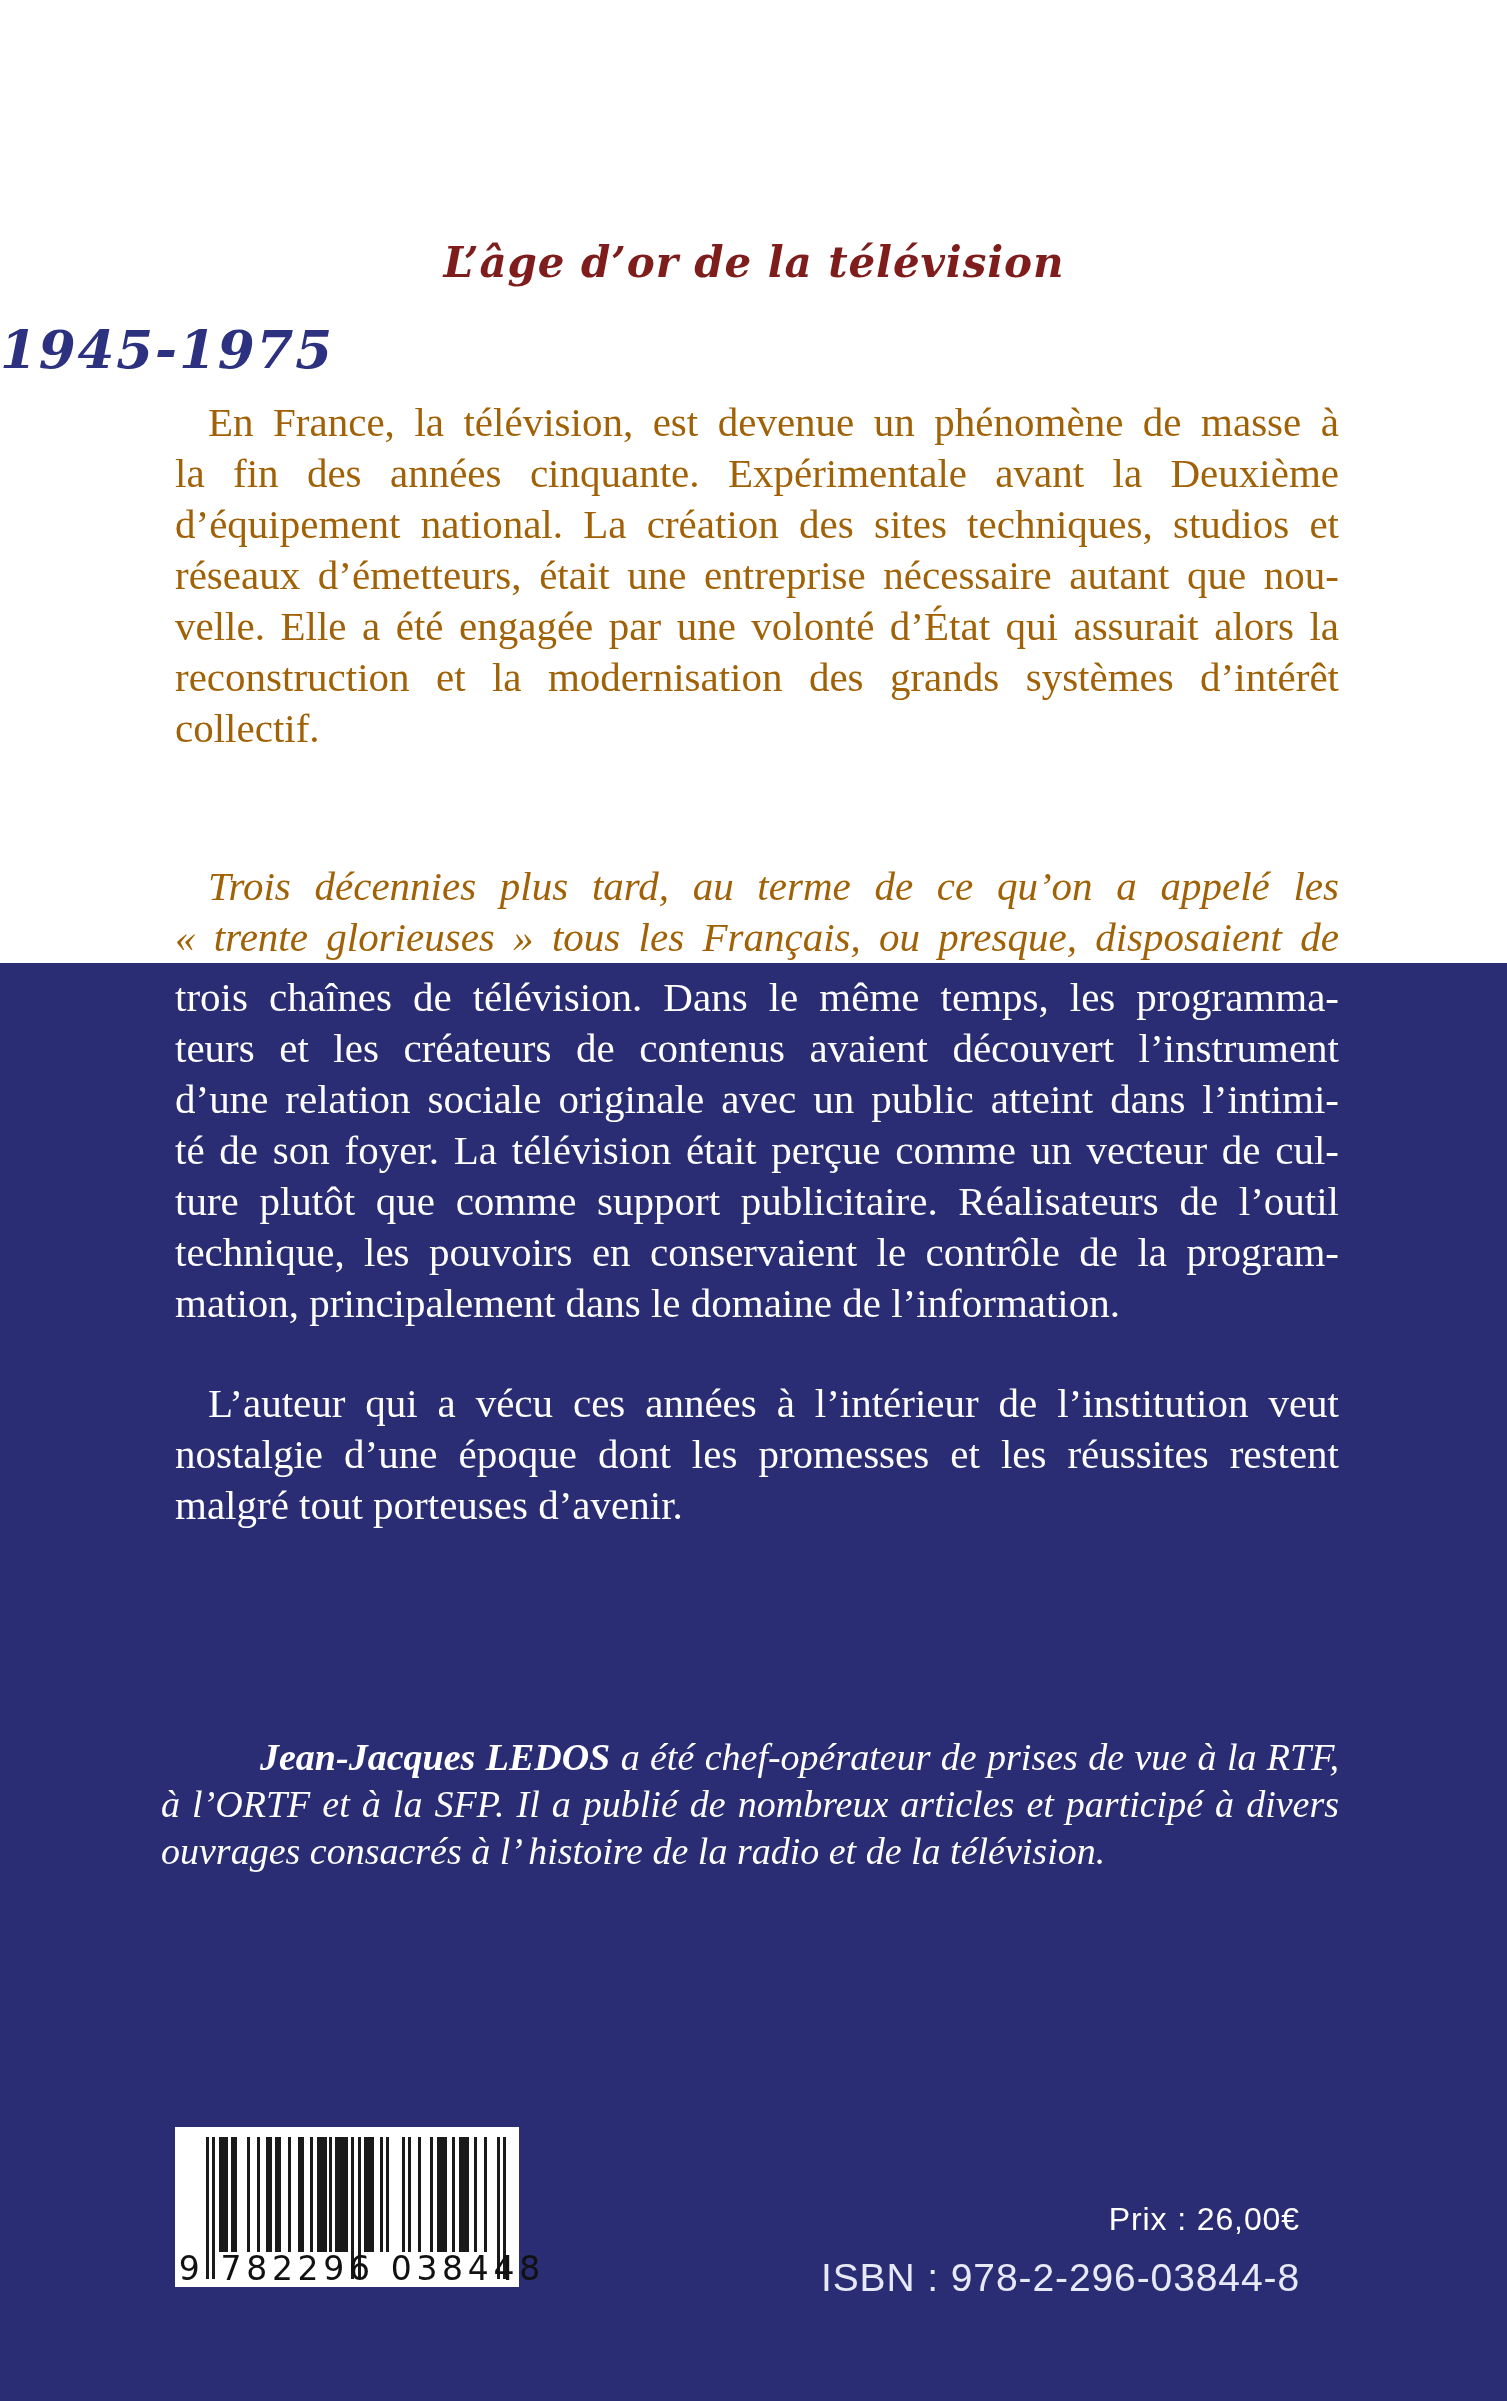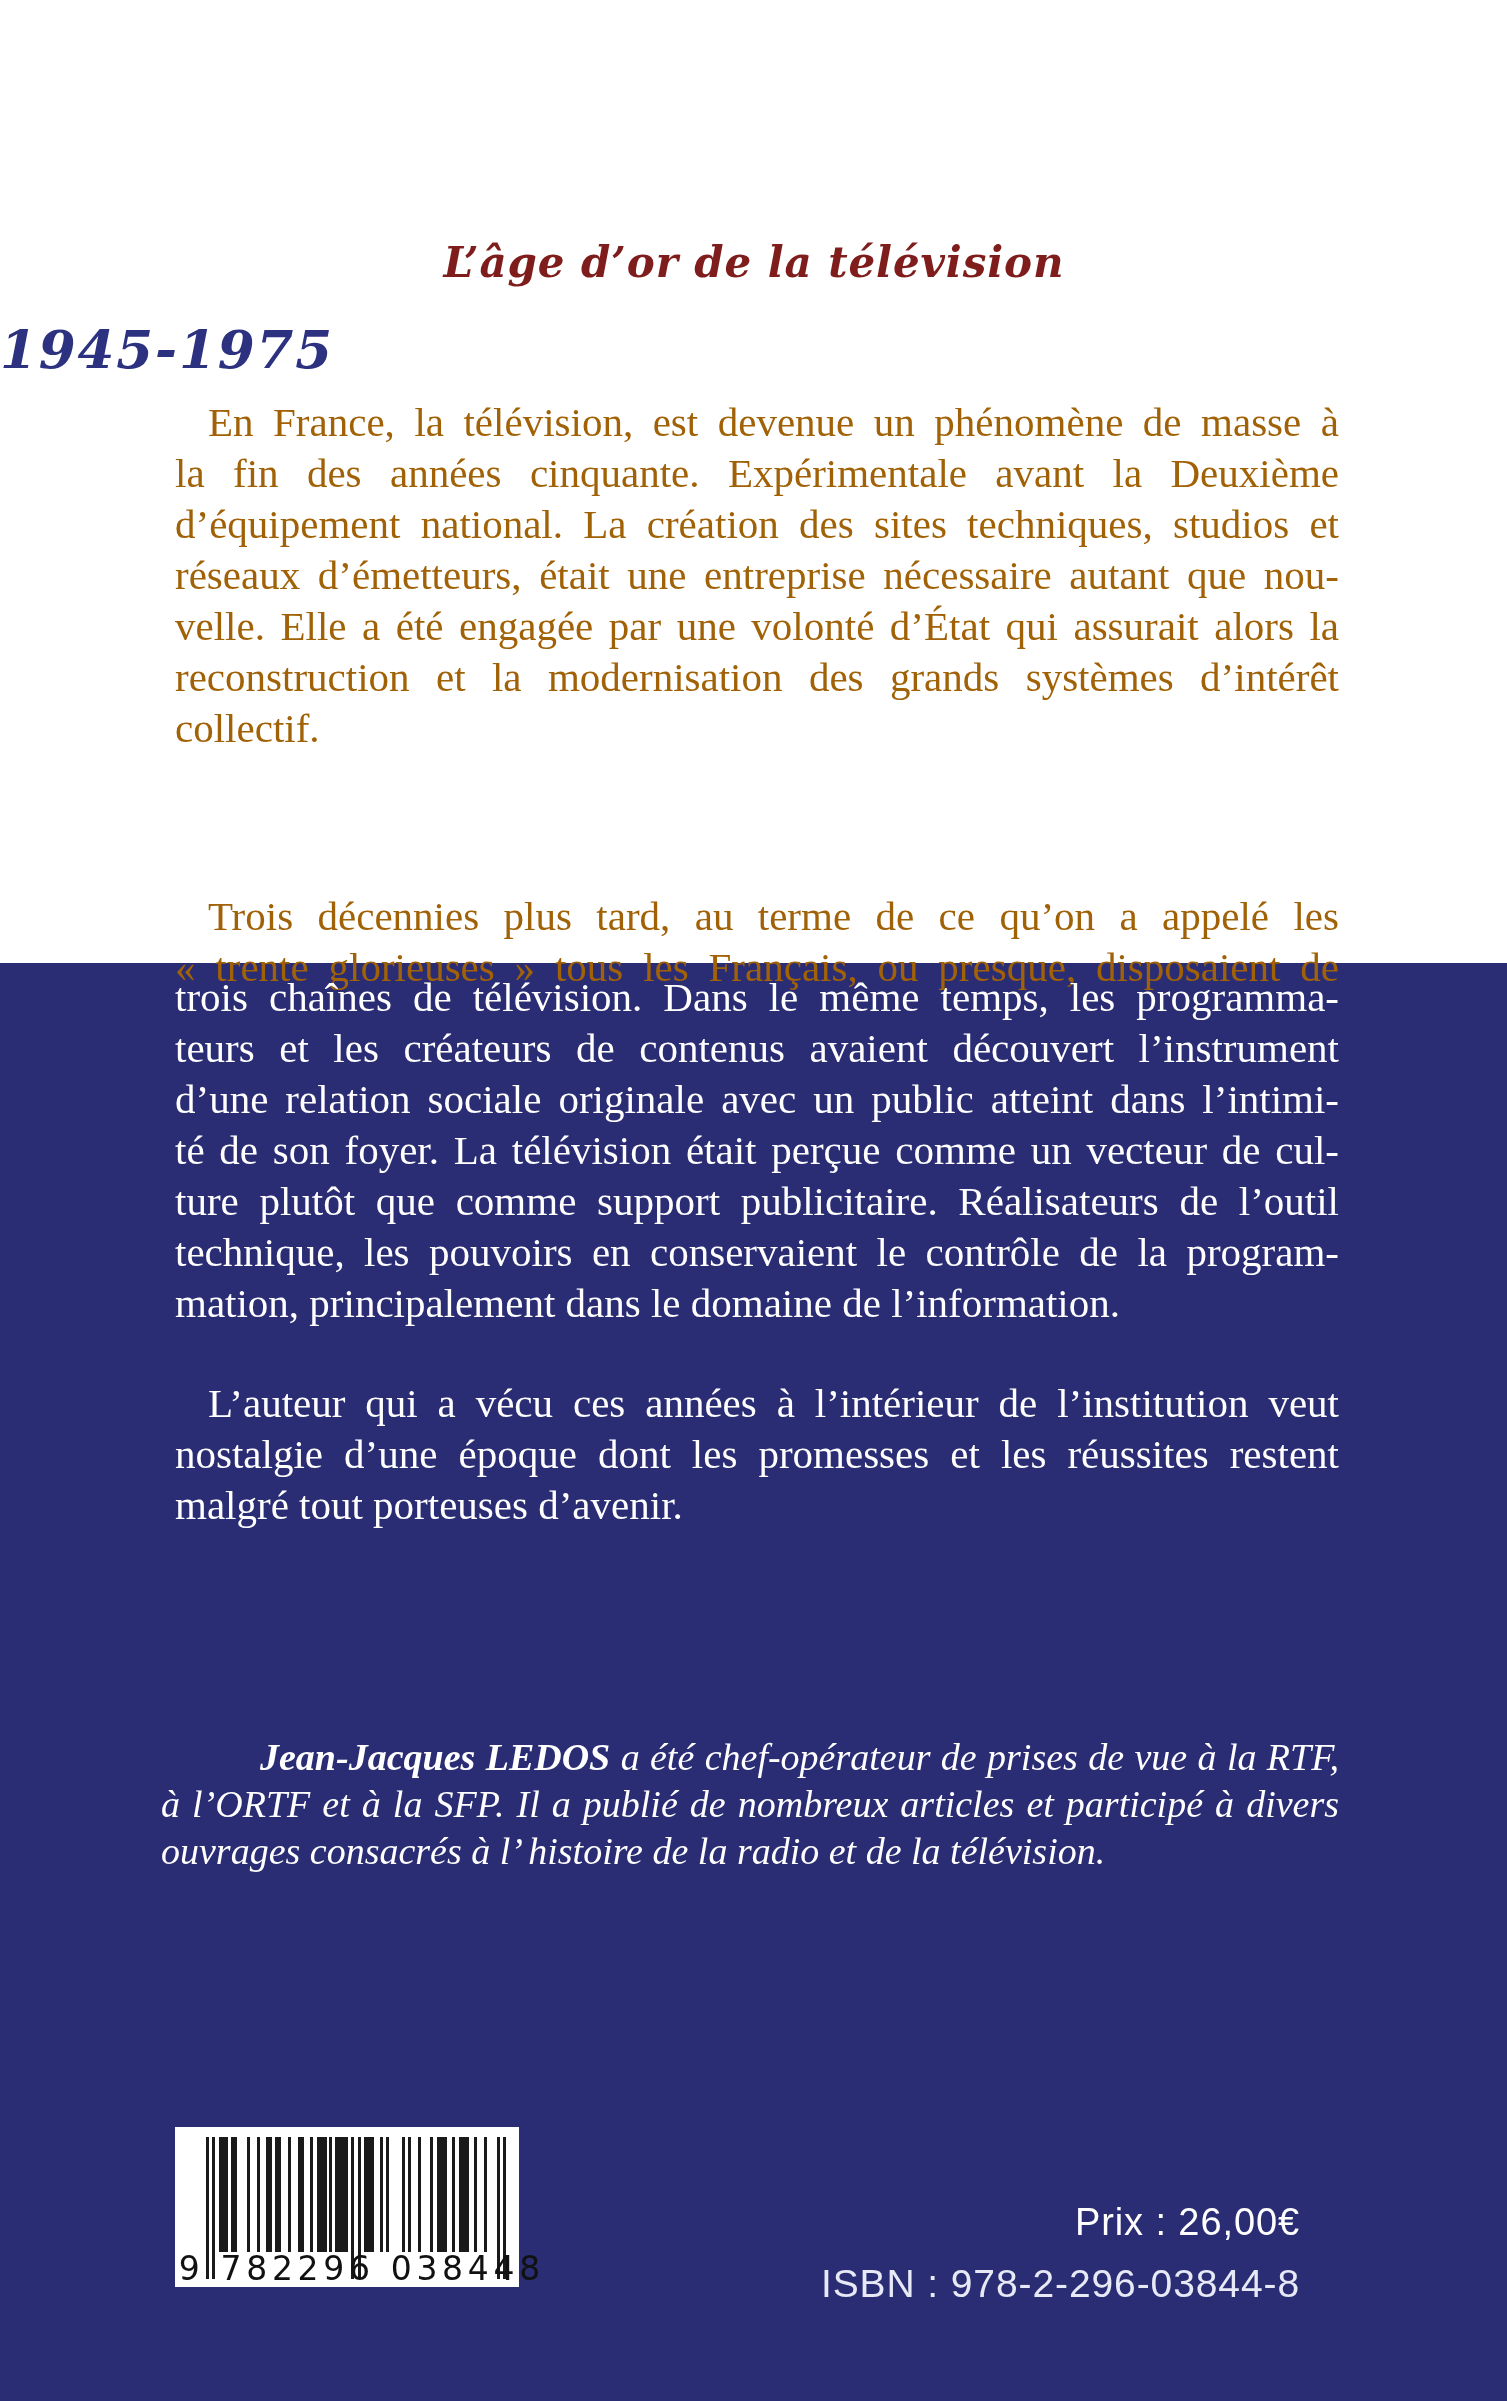--- a/index.html
+++ b/index.html
@@ -43,21 +43,21 @@
     left: 175px;
     width: 1164px;
     font-size: 41px;
     line-height: 51px;
     color: #a16207;
   }
   .para .line { text-align: justify; text-align-last: justify; white-space: nowrap; }
   .para .line.indent { text-indent: 33px; }
   .para .line.lastline { text-align-last: left; }
   .p1 { top: 397px; }
-  .p2w { top: 891px; }
+  .p2w { top: 861px; font-style: italic; }
   .p2n { top: 963px; padding-top: 9px; color: #ffffff; }
   .p3 { top: 1378px; color: #ffffff; }
   .bio {
     position: absolute;
     left: 161px;
     top: 1734px;
     width: 1178px;
     font-style: italic;
     font-size: 38px;
     line-height: 47px;
@@ -102,21 +102,21 @@
     line-height: 34px;
   }
   .pricing {
     position: absolute;
     right: 208px;
     top: 2201px;
     text-align: right;
   }
   .price {
     font-family: "Liberation Sans", sans-serif;
-    font-size: 38px;
+    font-size: 32px;
     color: #ffffff;
     letter-spacing: 0.9px;
   }
   .isbn {
     font-family: Liberation Sans, sans-serif;
     font-size: 39px;
     color: #e7eaf6;
     margin-top: 18px;
     letter-spacing: 0.9px;
   }

